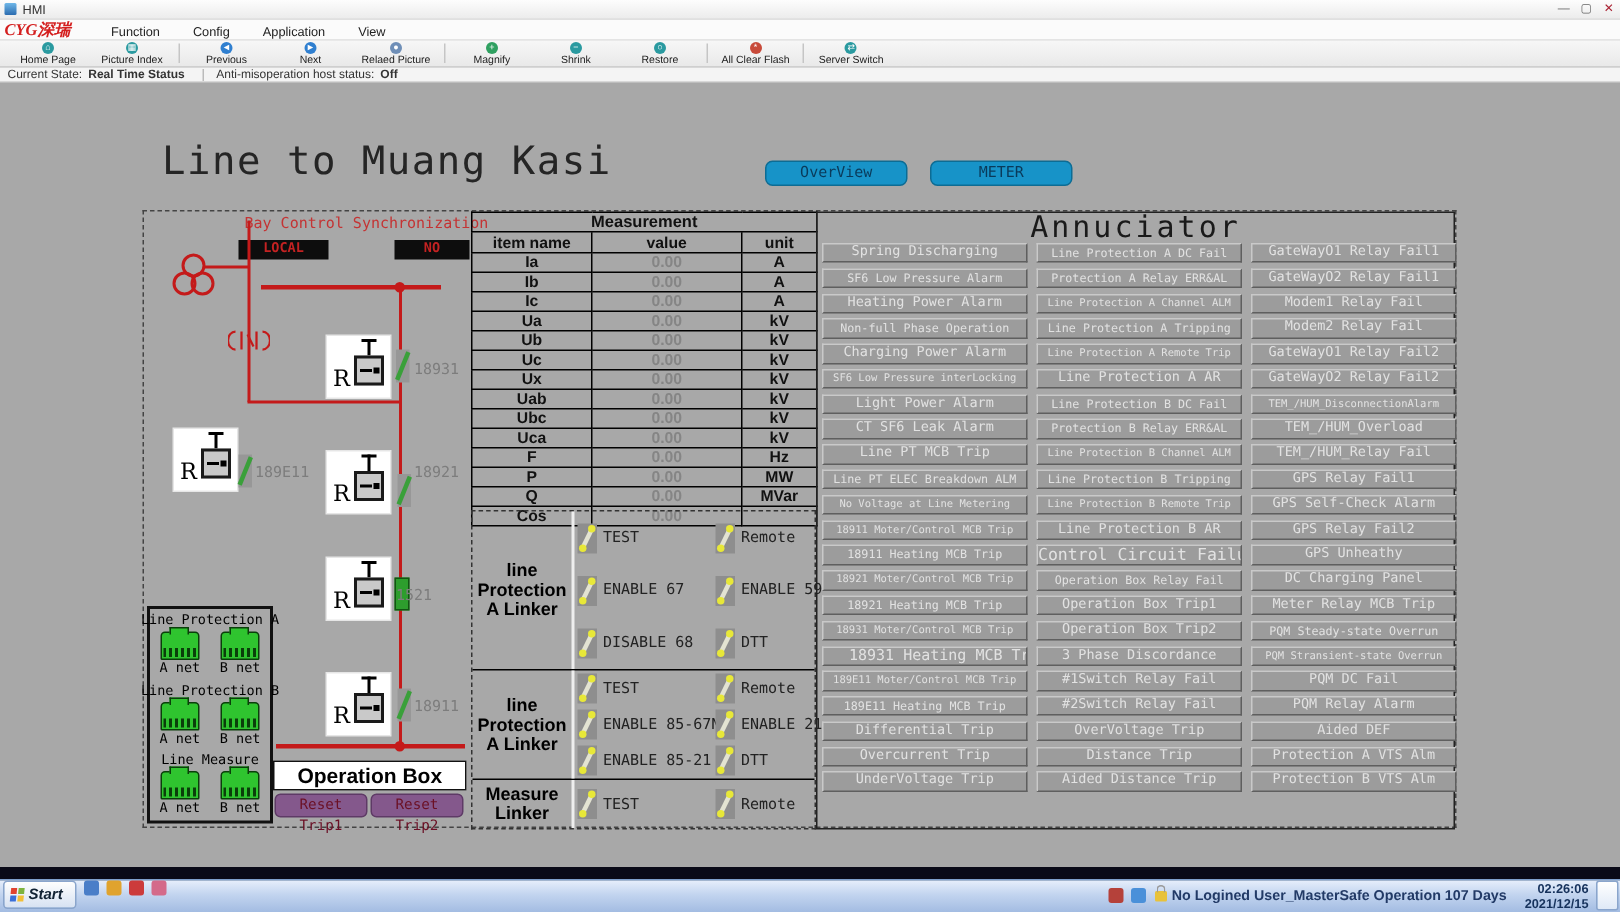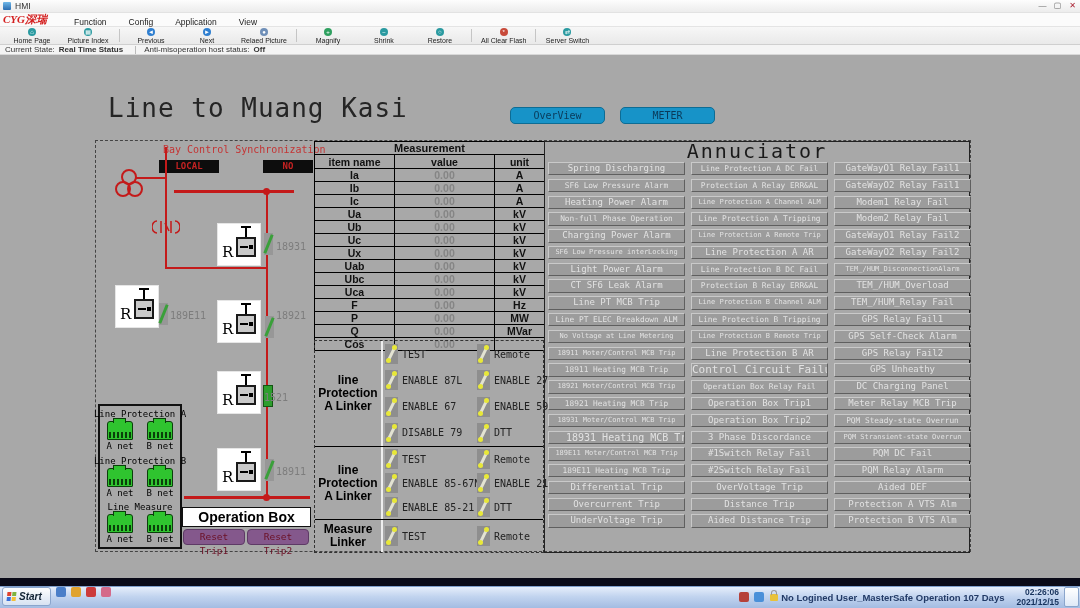--- a/index.html
+++ b/index.html
@@ -424,41 +424,31 @@
                 <span class="lk-txt">TEST</span>
               </div>
               <div class="lk-item right">
                 <div class="lk-sw"></div>
                 <span class="lk-txt">Remote</span>
               </div>
             </div>
             <div class="lk-row">
               <div class="lk-item left">
                 <div class="lk-sw"></div>
-                <span class="lk-txt">ENABLE 87L</span>
+                <span class="lk-txt">ENABLE 67</span>
               </div>
               <div class="lk-item right">
                 <div class="lk-sw"></div>
-                <span class="lk-txt">ENABLE 27</span>
+                <span class="lk-txt">ENABLE 59</span>
               </div>
             </div>
             <div class="lk-row">
               <div class="lk-item left">
                 <div class="lk-sw"></div>
-                <span class="lk-txt">ENABLE 67</span>
-              </div>
-              <div class="lk-item right">
-                <div class="lk-sw"></div>
-                <span class="lk-txt">ENABLE 59</span>
-              </div>
-            </div>
-            <div class="lk-row">
-              <div class="lk-item left">
-                <div class="lk-sw"></div>
-                <span class="lk-txt">DISABLE 79</span>
+                <span class="lk-txt">DISABLE 68</span>
               </div>
               <div class="lk-item right">
                 <div class="lk-sw"></div>
                 <span class="lk-txt">DTT</span>
               </div>
             </div>
           </div>
         </div>
         <div class="lk-sec" style="height: 74px;">
           <div class="lk-label">line Protection A Linker</div>

